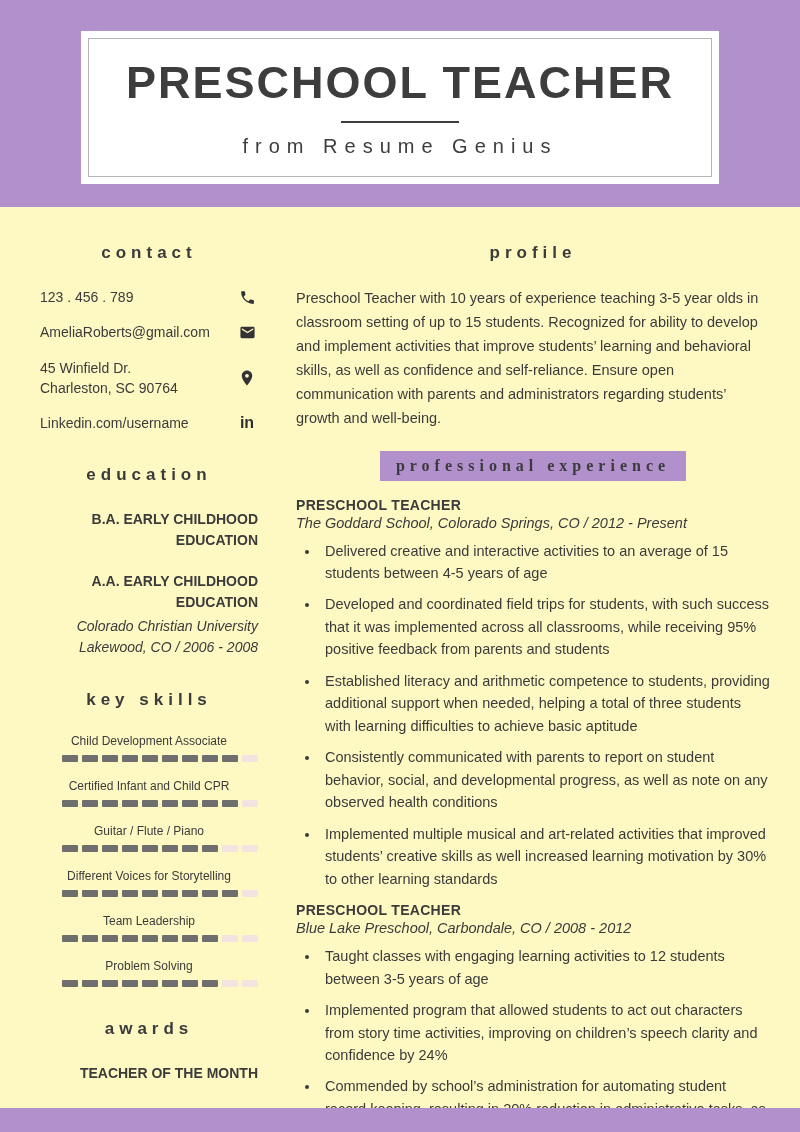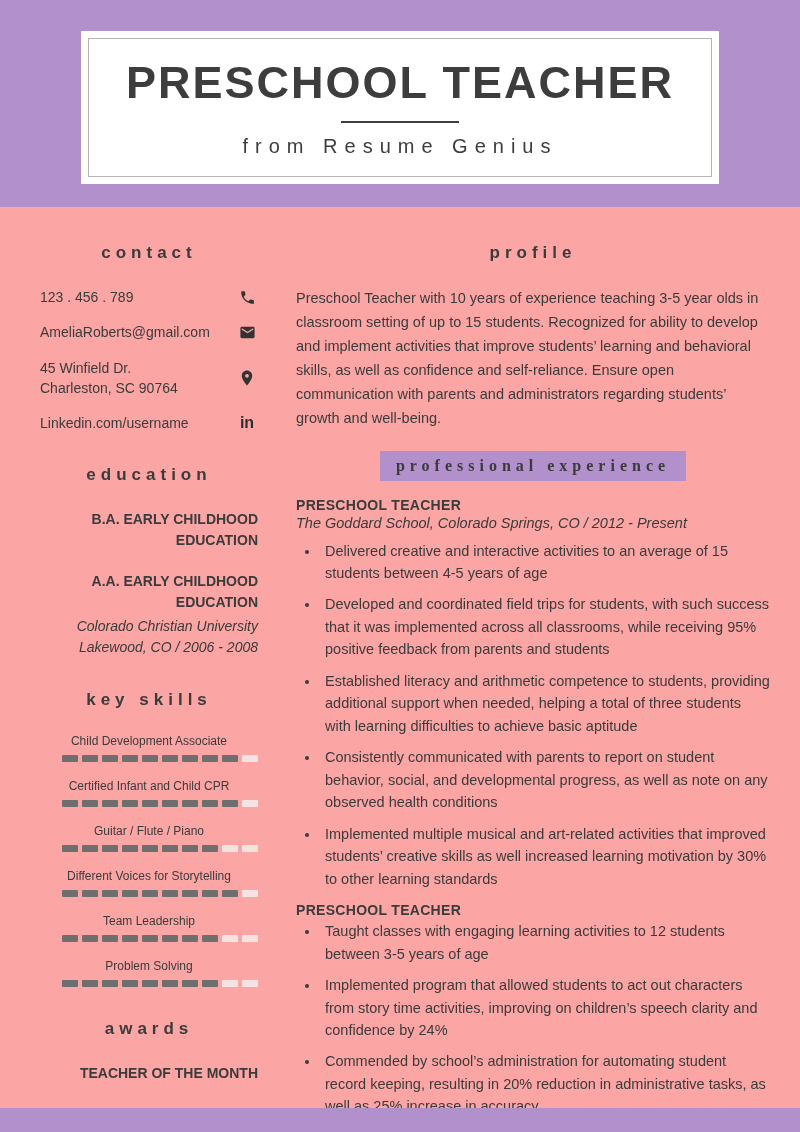--- a/index.html
+++ b/index.html
@@ -3,21 +3,21 @@
 <meta charset="utf-8">
 <style>
   :root{
     --accent:#b190cc;
     --text:#3b3b3b;
     --bar-filled:#6e6e6e;
     --bar-empty:#f3e4e1;
   }
   *{box-sizing:border-box;}
   body{margin:0;background:#ffffff;font-family:"Liberation Sans",sans-serif;color:var(--text);}
-  .page{width:800px;height:1132px;margin:0 auto;position:relative;background:#fca5a5;overflow:hidden;}
+  .page{width:800px;height:1132px;margin:0 auto;position:relative;background:#fef9c3;overflow:hidden;}
 
   
   .top-band{background:var(--accent);padding:38px 44px 30px;}
   .title-box{background:#ffffff;border:1px solid #b5b5b5;box-shadow:0 0 0 7px #ffffff;
              margin:0 44px;text-align:center;padding:14px 10px 18px;}
   .resume-title{font-size:45px;font-weight:bold;letter-spacing:2px;color:#3d3d3d;margin:4px 0 0;}
   .title-divider{width:118px;height:2px;background:#3d3d3d;margin:12px auto 12px;}
   .resume-subtitle{font-size:20px;letter-spacing:7px;color:#3d3d3d;}
 
   
@@ -252,20 +252,21 @@
           <li>Delivered creative and interactive activities to an average of 15 students between 4-5 years of age</li>
           <li>Developed and coordinated field trips for students, with such success that it was implemented across all classrooms, while receiving 95% positive feedback from parents and students</li>
           <li>Established literacy and arithmetic competence to students, providing additional support when needed, helping a total of three students with learning difficulties to achieve basic aptitude</li>
           <li>Consistently communicated with parents to report on student behavior, social, and developmental progress, as well as note on any observed health conditions</li>
           <li>Implemented multiple musical and art-related activities that improved students’ creative skills as well increased learning motivation by 30% to other learning standards</li>
         </ul>
       </div>
 
       <div class="job">
         <div class="job-title">PRESCHOOL TEACHER</div>
+        <div class="job-company">Blue Lake Preschool, Carbondale, CO / 2008 - 2012</div>
         <ul class="bullets">
           <li>Taught classes with engaging learning activities to 12 students between 3-5 years of age</li>
           <li>Implemented program that allowed students to act out characters from story time activities, improving on children’s speech clarity and confidence by 24%</li>
           <li>Commended by school’s administration for automating student record keeping, resulting in 20% reduction in administrative tasks, as well as 25% increase in accuracy</li>
 
         </ul>
       </div>
 
     </div>
   </div>

